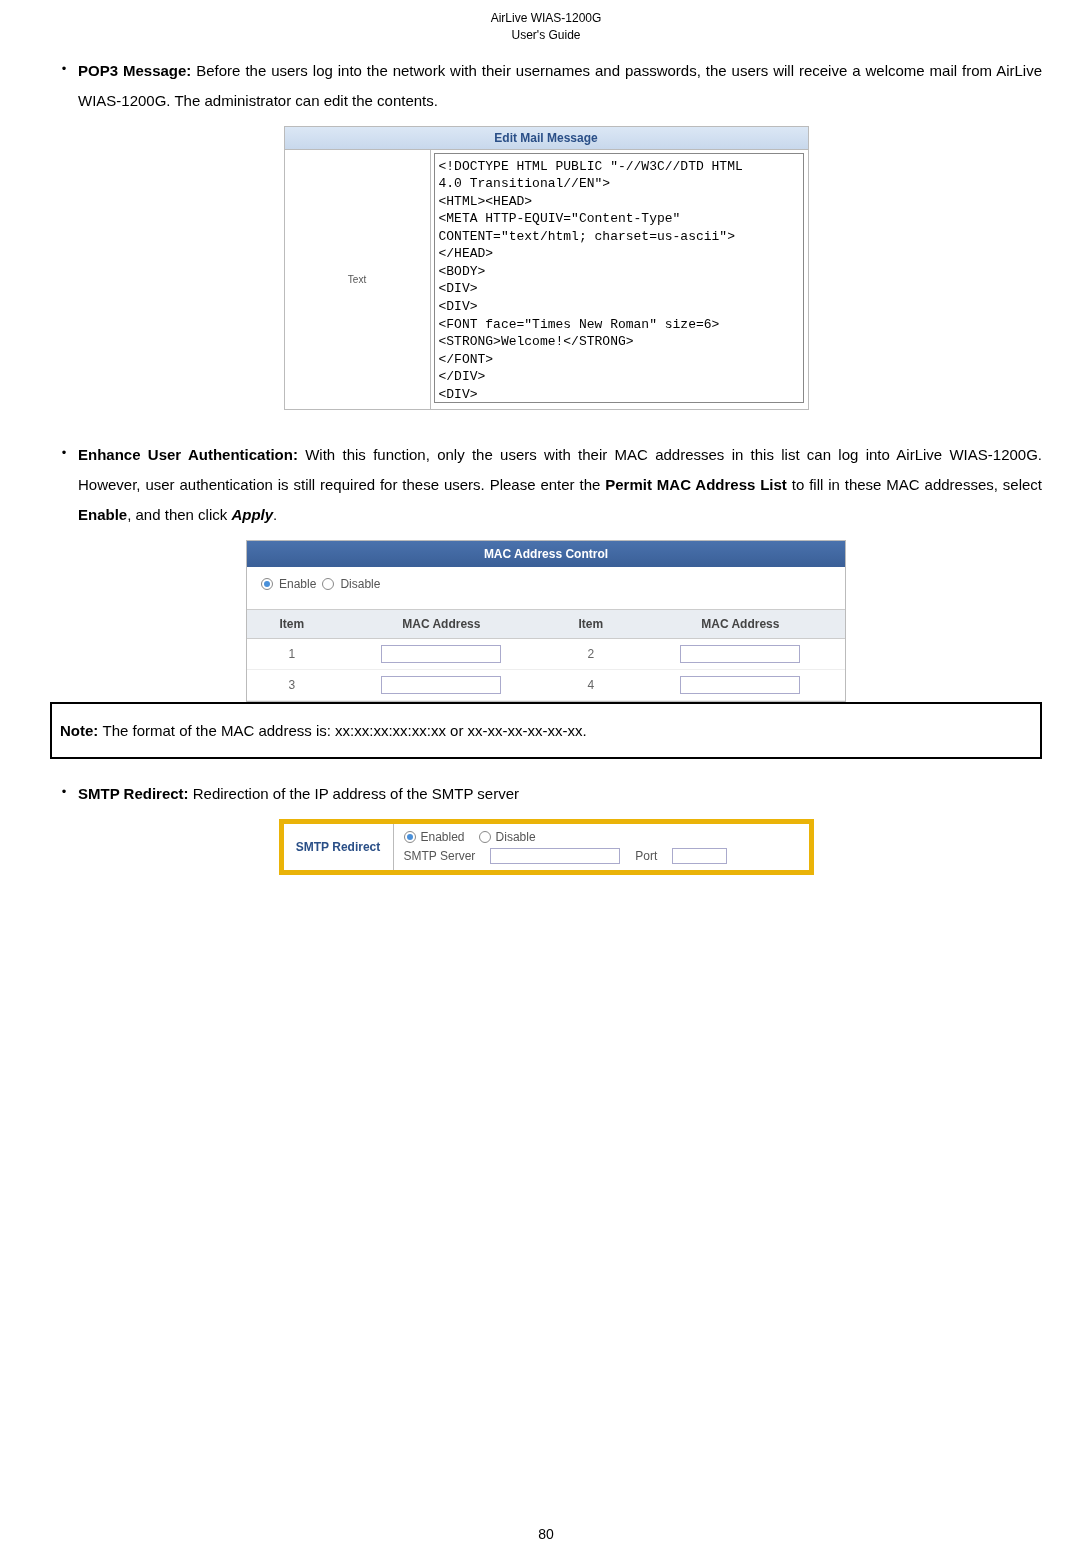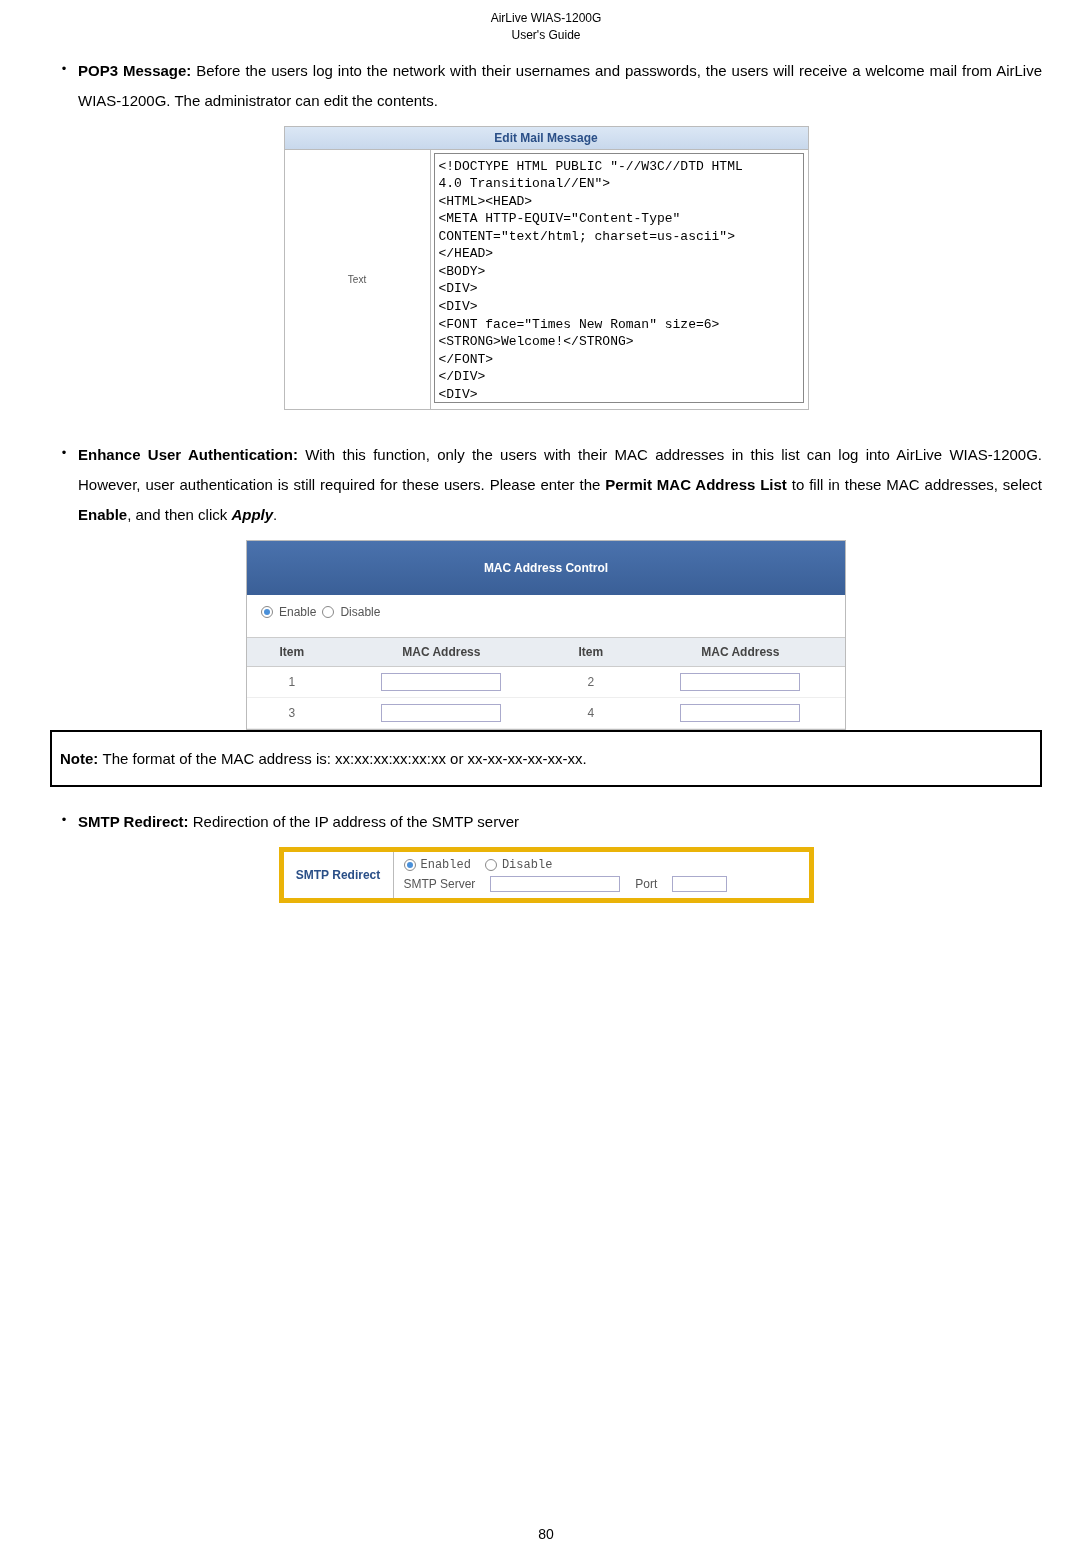--- a/index.html
+++ b/index.html
@@ -77,21 +77,21 @@
     
     .mac-control {
       border: 1px solid #bbb;
       width: 600px;
     }
     .mac-header {
       background: linear-gradient(#4a72ad, #3a5f97);
       color: #fff;
       font-weight: bold;
       text-align: center;
-      padding: 20px 0;
+      padding: 6px 0;
       font-size: 12px;
     }
     .mac-radio-row {
       padding: 10px 14px;
       font-size: 12px;
       color: #555;
       display: flex;
       gap: 6px;
       align-items: center;
     }
@@ -150,21 +150,20 @@
       flex: 1;
       padding: 6px 10px;
       font-size: 12px;
       color: #555;
     }
     .smtp-row1 {
       display: flex;
       align-items: center;
       gap: 5px;
       margin-bottom: 4px;
-      font-family: Liberation Mono, monospace;
     }
     .smtp-row2 {
       display: flex;
       align-items: center;
       gap: 15px;
     }
     .smtp-input { width: 130px; height: 16px; border: 1px solid #aac; font-size: 11px; }
     .smtp-input-sm { width: 55px; height: 16px; border: 1px solid #aac; font-size: 11px; }
     .page-number {
       position: absolute;

